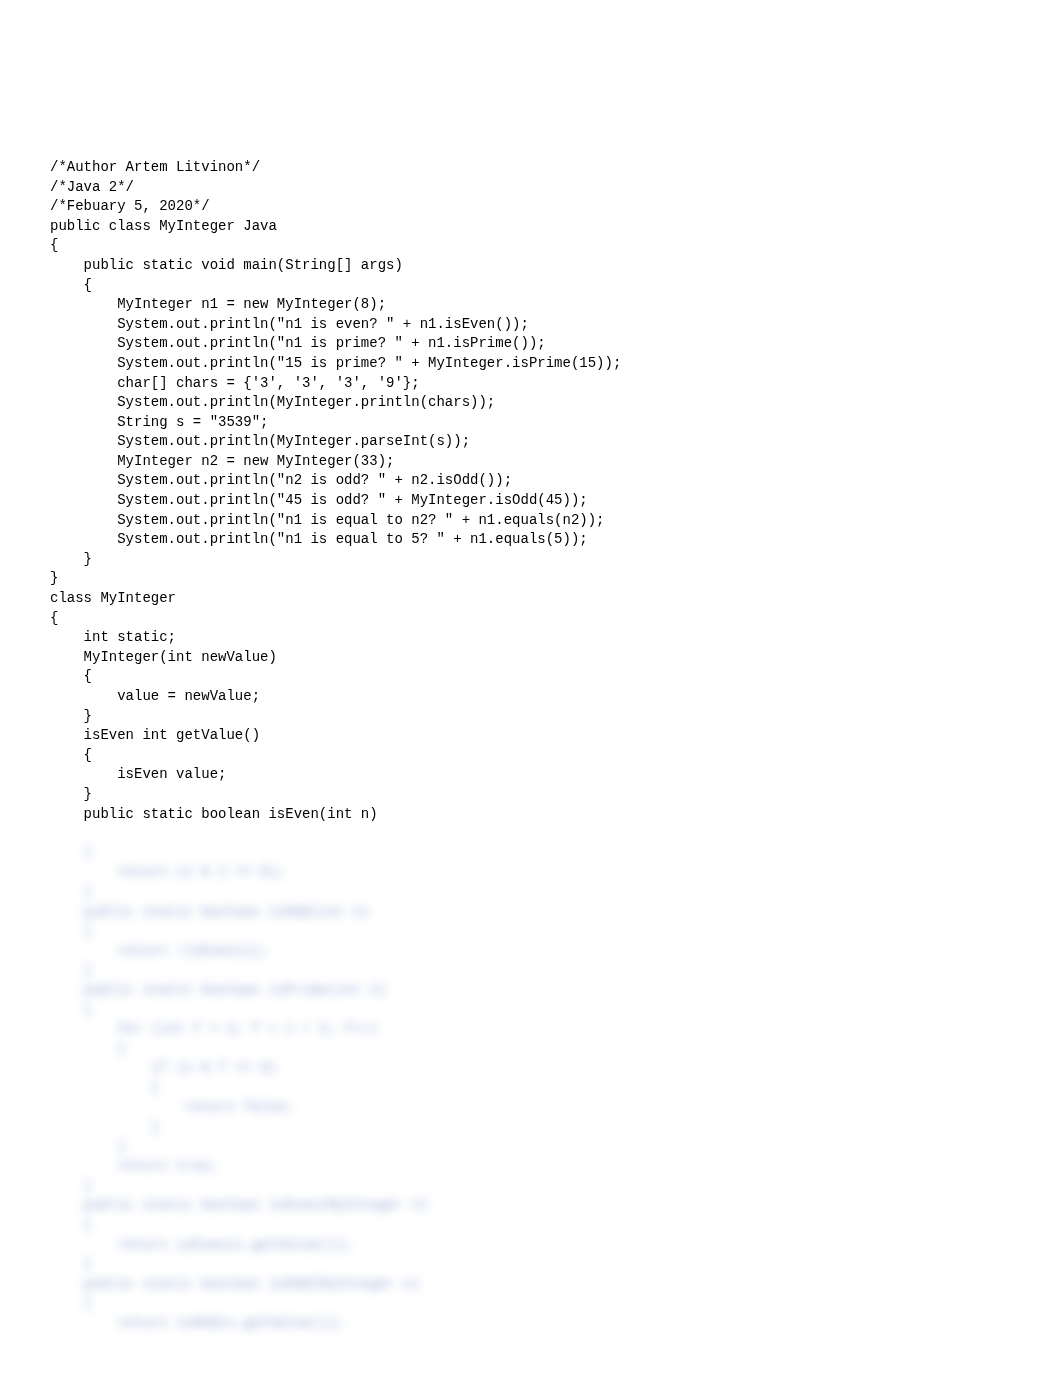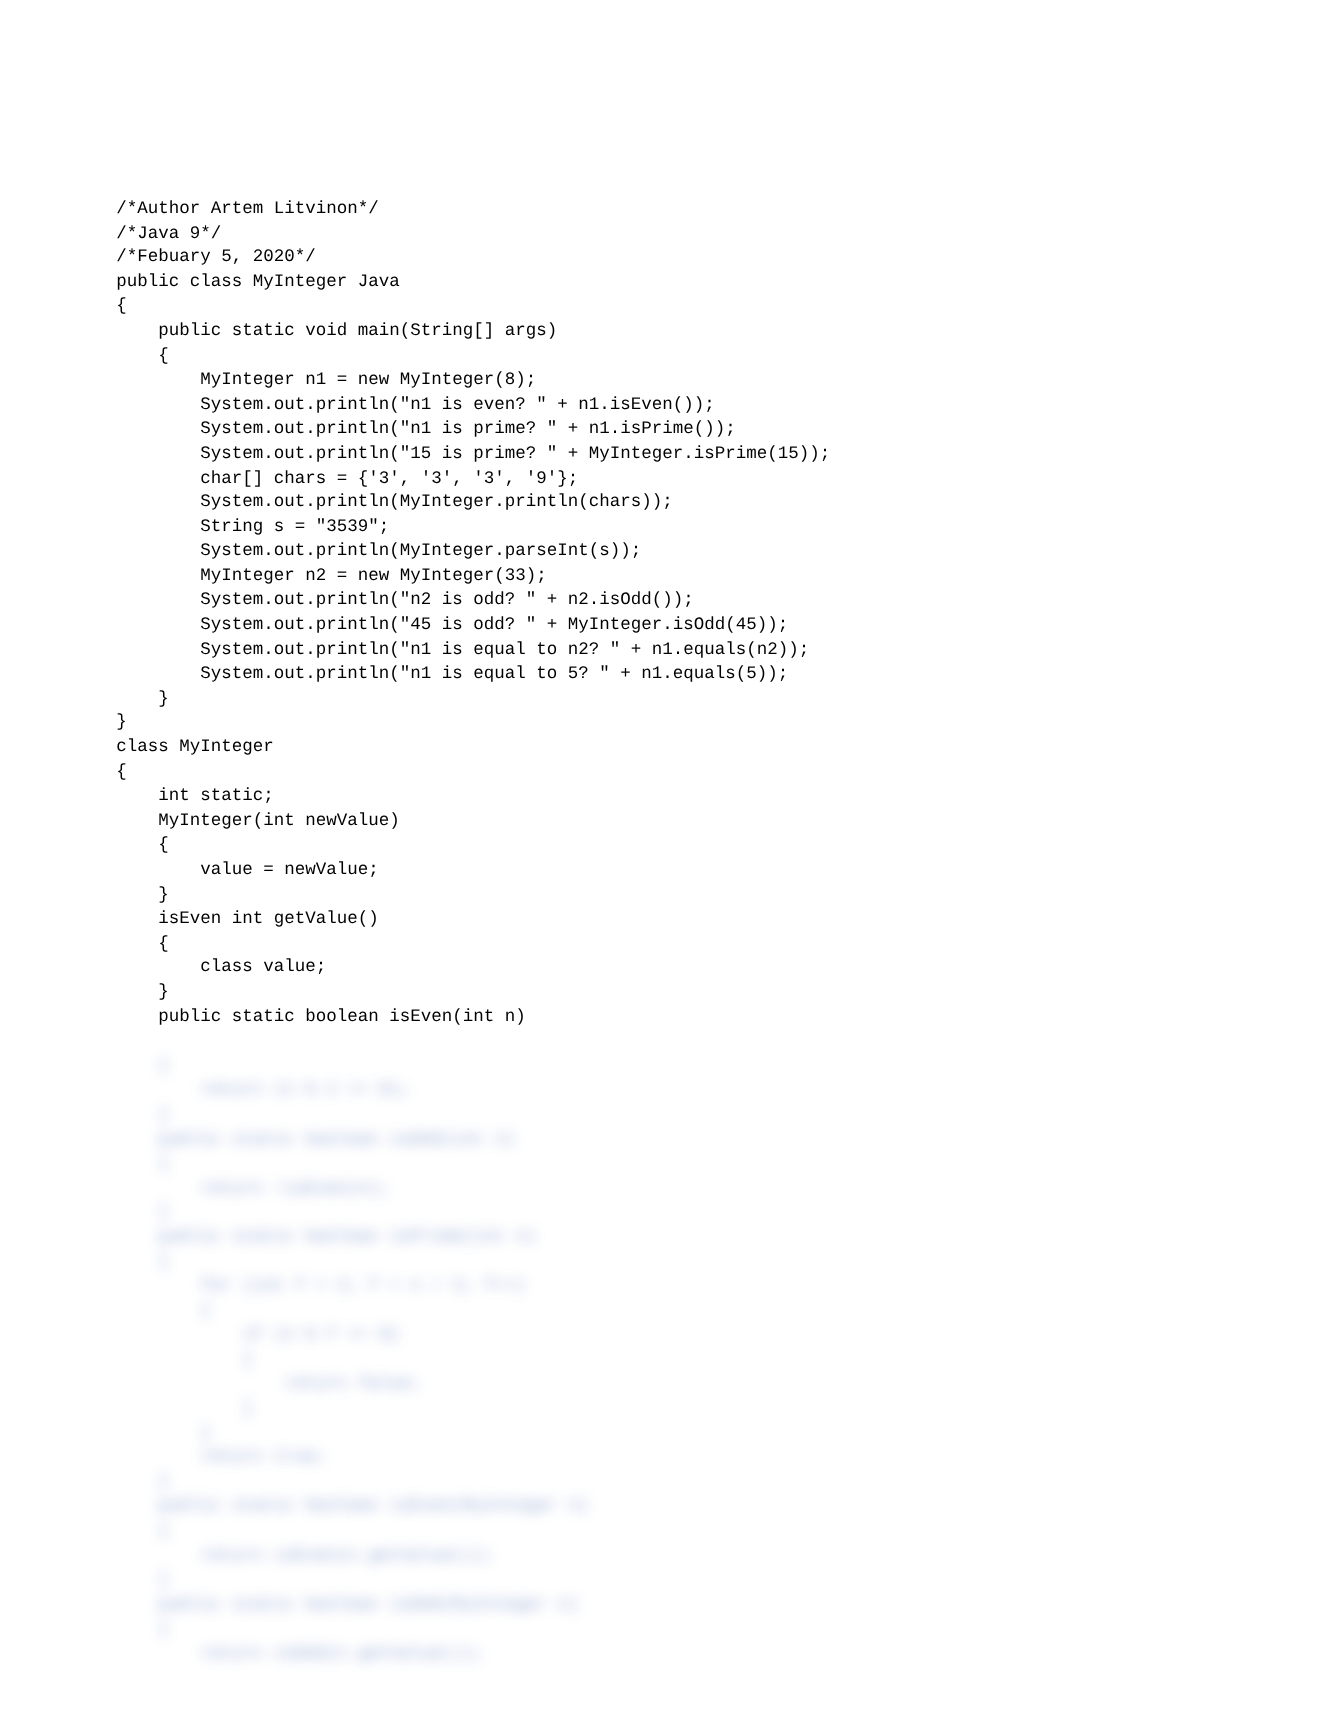--- a/index.html
+++ b/index.html
@@ -11,36 +11,35 @@
       background: #ffffff;
       font-family: "Courier New", Courier, monospace;
       font-size: 14px;
       line-height: 1.4;
       color: #000000;
       padding: 60px 50px;
       white-space: pre;
     }
     .code-line {
       white-space: pre;
-      margin-left: 43px;
     }
     .blurred {
       filter: blur(5px);
       opacity: 0.7;
       color: #6080c0;
     }
   </style>
 </head>
 <body>
 
 
 
 <div>
 <div><span class="code-line">/*Author Artem Litvinon*/</span>
-<span class="code-line">/*Java 9*/</span>
+<span class="code-line">/*Java 2*/</span>
 <span class="code-line">/*Febuary 5, 2020*/</span>
 <span class="code-line">public class MyInteger Java</span>
 <span class="code-line">{</span>
 <span class="code-line">    public static void main(String[] args)</span>
 <span class="code-line">    {</span>
 <span class="code-line">        MyInteger n1 = new MyInteger(8);</span>
 <span class="code-line">        System.out.println("n1 is even? " + n1.isEven());</span>
 <span class="code-line">        System.out.println("n1 is prime? " + n1.isPrime());</span>
 <span class="code-line">        System.out.println("15 is prime? " + MyInteger.isPrime(15));</span>
 <span class="code-line">        char[] chars = {'3', '3', '3', '9'};</span>
@@ -56,21 +55,21 @@
 <span class="code-line">}</span>
 <span class="code-line">class MyInteger</span>
 <span class="code-line">{</span>
 <span class="code-line">    int static;</span>
 <span class="code-line">    MyInteger(int newValue)</span>
 <span class="code-line">    {</span>
 <span class="code-line">        value = newValue;</span>
 <span class="code-line">    }</span>
 <span class="code-line">    isEven int getValue()</span>
 <span class="code-line">    {</span>
-<span class="code-line">        class value;</span>
+<span class="code-line">        isEven value;</span>
 <span class="code-line">    }</span>
 <span class="code-line">    public static boolean isEven(int n)</span></div>
 <div class="blurred"><span class="code-line">    {</span>
 <span class="code-line">        return (n % 2 == 0);</span>
 <span class="code-line">    }</span>
 <span class="code-line">    public static boolean isOdd(int n)</span>
 <span class="code-line">    {</span>
 <span class="code-line">        return !isEven(n);</span>
 <span class="code-line">    }</span>
 <span class="code-line">    public static boolean isPrime(int n)</span>

